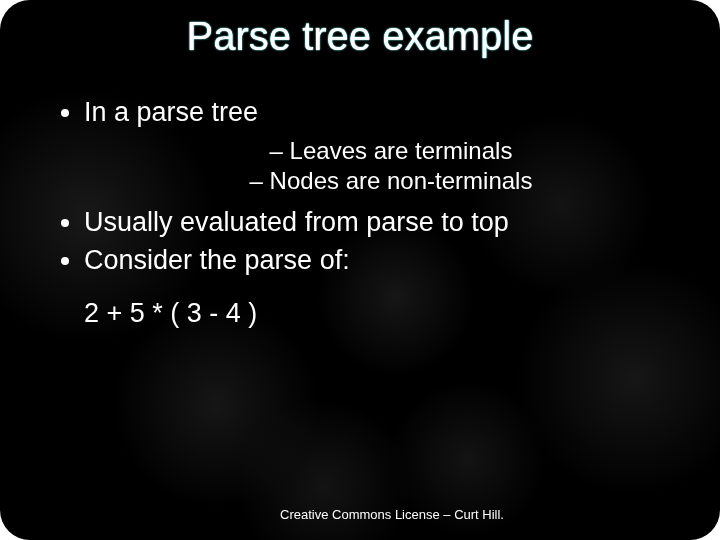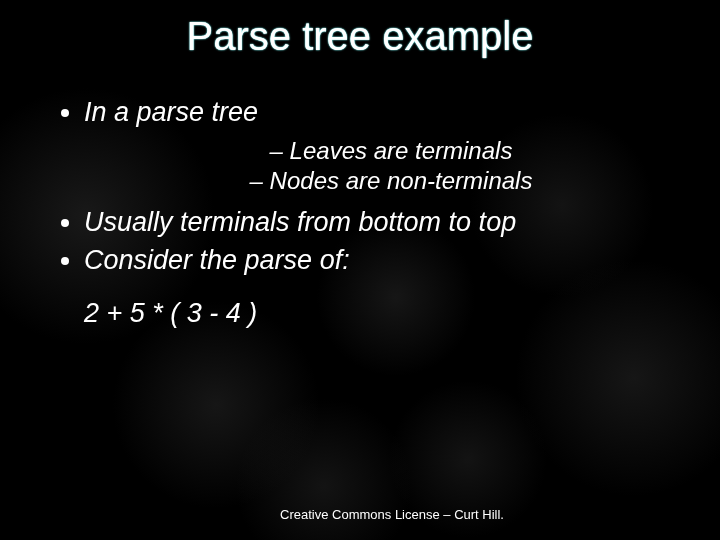--- a/index.html
+++ b/index.html
@@ -18,20 +18,21 @@
       radial-gradient(circle at 12% 40%, rgba(55,55,55,0.45) 0%, rgba(0,0,0,0) 18%),
       radial-gradient(circle at 30% 75%, rgba(55,55,55,0.4) 0%, rgba(0,0,0,0) 16%),
       radial-gradient(circle at 55% 55%, rgba(55,55,55,0.4) 0%, rgba(0,0,0,0) 16%),
       radial-gradient(circle at 78% 38%, rgba(55,55,55,0.35) 0%, rgba(0,0,0,0) 14%),
       radial-gradient(circle at 88% 70%, rgba(55,55,55,0.4) 0%, rgba(0,0,0,0) 16%),
       radial-gradient(circle at 45% 90%, rgba(55,55,55,0.35) 0%, rgba(0,0,0,0) 14%),
       radial-gradient(circle at 65% 85%, rgba(55,55,55,0.35) 0%, rgba(0,0,0,0) 12%),
       #000;
     color: #fff;
     box-sizing: border-box;
+    border-radius: 30px;
   }
   .title {
     position: absolute;
     top: 14px;
     left: 0;
     width: 100%;
     text-align: center;
     font-size: 40px;
     font-weight: 400;
     color: #ffffff;
@@ -42,21 +43,20 @@
     top: 96px;
     left: 56px;
     right: 40px;
     font-size: 27px;
     line-height: 1.25;
   }
   ul.lvl1 {
     list-style: disc;
     margin: 0;
     padding-left: 28px;
-    font-style: italic;
   }
   ul.lvl1 > li {
     margin-bottom: 4px;
   }
   ul.lvl2 {
     list-style: none;
     margin: 6px 0 10px 0;
     padding-left: 18px;
     font-size: 24px;
     text-align: center;
@@ -87,21 +87,21 @@
 
   <div class="body">
     <ul class="lvl1">
       <li>
         <span>In a parse tree</span>
         <ul class="lvl2">
           <li>Leaves are terminals</li>
           <li>Nodes are non-terminals</li>
         </ul>
       </li>
-      <li>Usually terminals from bottom to top</li>
+      <li>Usually evaluated from parse to top</li>
       <li>
         <span>Consider the parse of:</span>
         <span class="expr">2 + 5 * ( 3 - 4 )</span>
       </li>
     </ul>
   </div>
 
   <div class="footer">Creative Commons License – Curt Hill.</div>
 </div>
 

